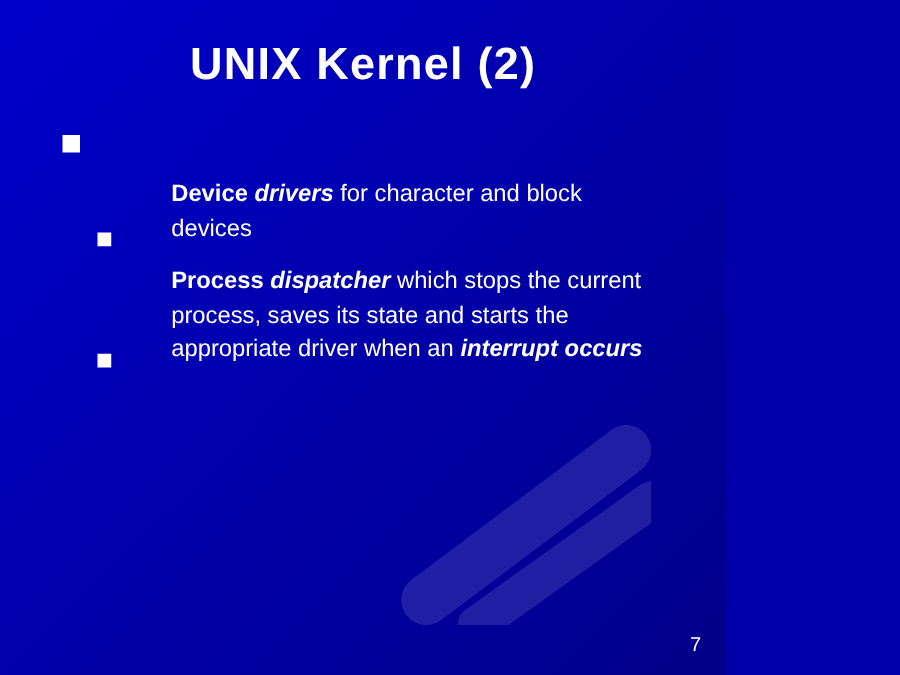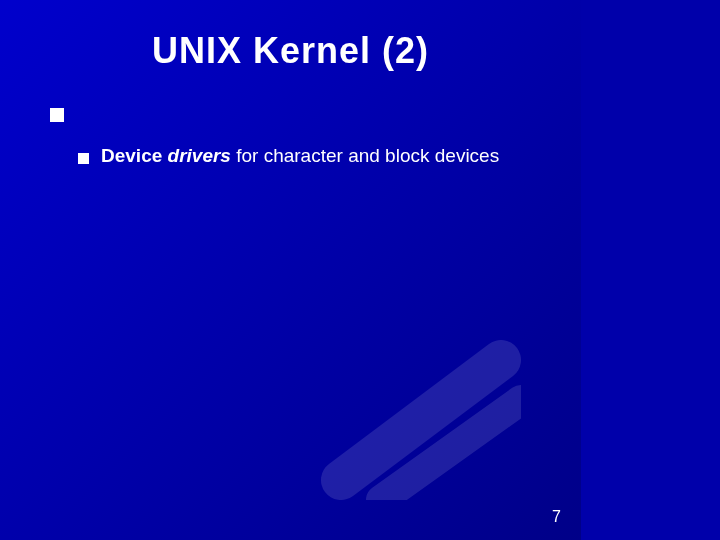--- a/index.html
+++ b/index.html
@@ -62,22 +62,23 @@
       font-weight: bold;
       color: white;
     }
 
     .sub-bullets {
       margin-left: 28px;
     }
 
     .sub-bullet {
       display: flex;
-      align-items: center;
+      align-items: flex-end;
       margin-bottom: 14px;
+      gap: 36px;
     }
 
     .sub-bullet-square {
       width: 11px;
       height: 11px;
       background: white;
       margin-top: 5px;
       margin-right: 12px;
       flex-shrink: 0;
     }
@@ -123,18 +124,24 @@
 
   <div class="sub-bullets">
 
     <div class="sub-bullet">
       <div class="sub-bullet-square"></div>
       <span class="sub-bullet-text">
         <b>Device <i>drivers</i></b> for character and block devices
       </span>
     </div>
 
+    <div class="sub-bullet">
+      <div class="sub-bullet-square"></div>
+      <span class="sub-bullet-text">
+        <b>Process <i>dispatcher</i></b> which stops the current process, saves its state and starts the appropriate driver when an <i>interrupt occurs</i>
+      </span>
+    </div>
 
   </div>
 
   <div class="page-number">7</div>
 
 </div>
 
 </body></html>

